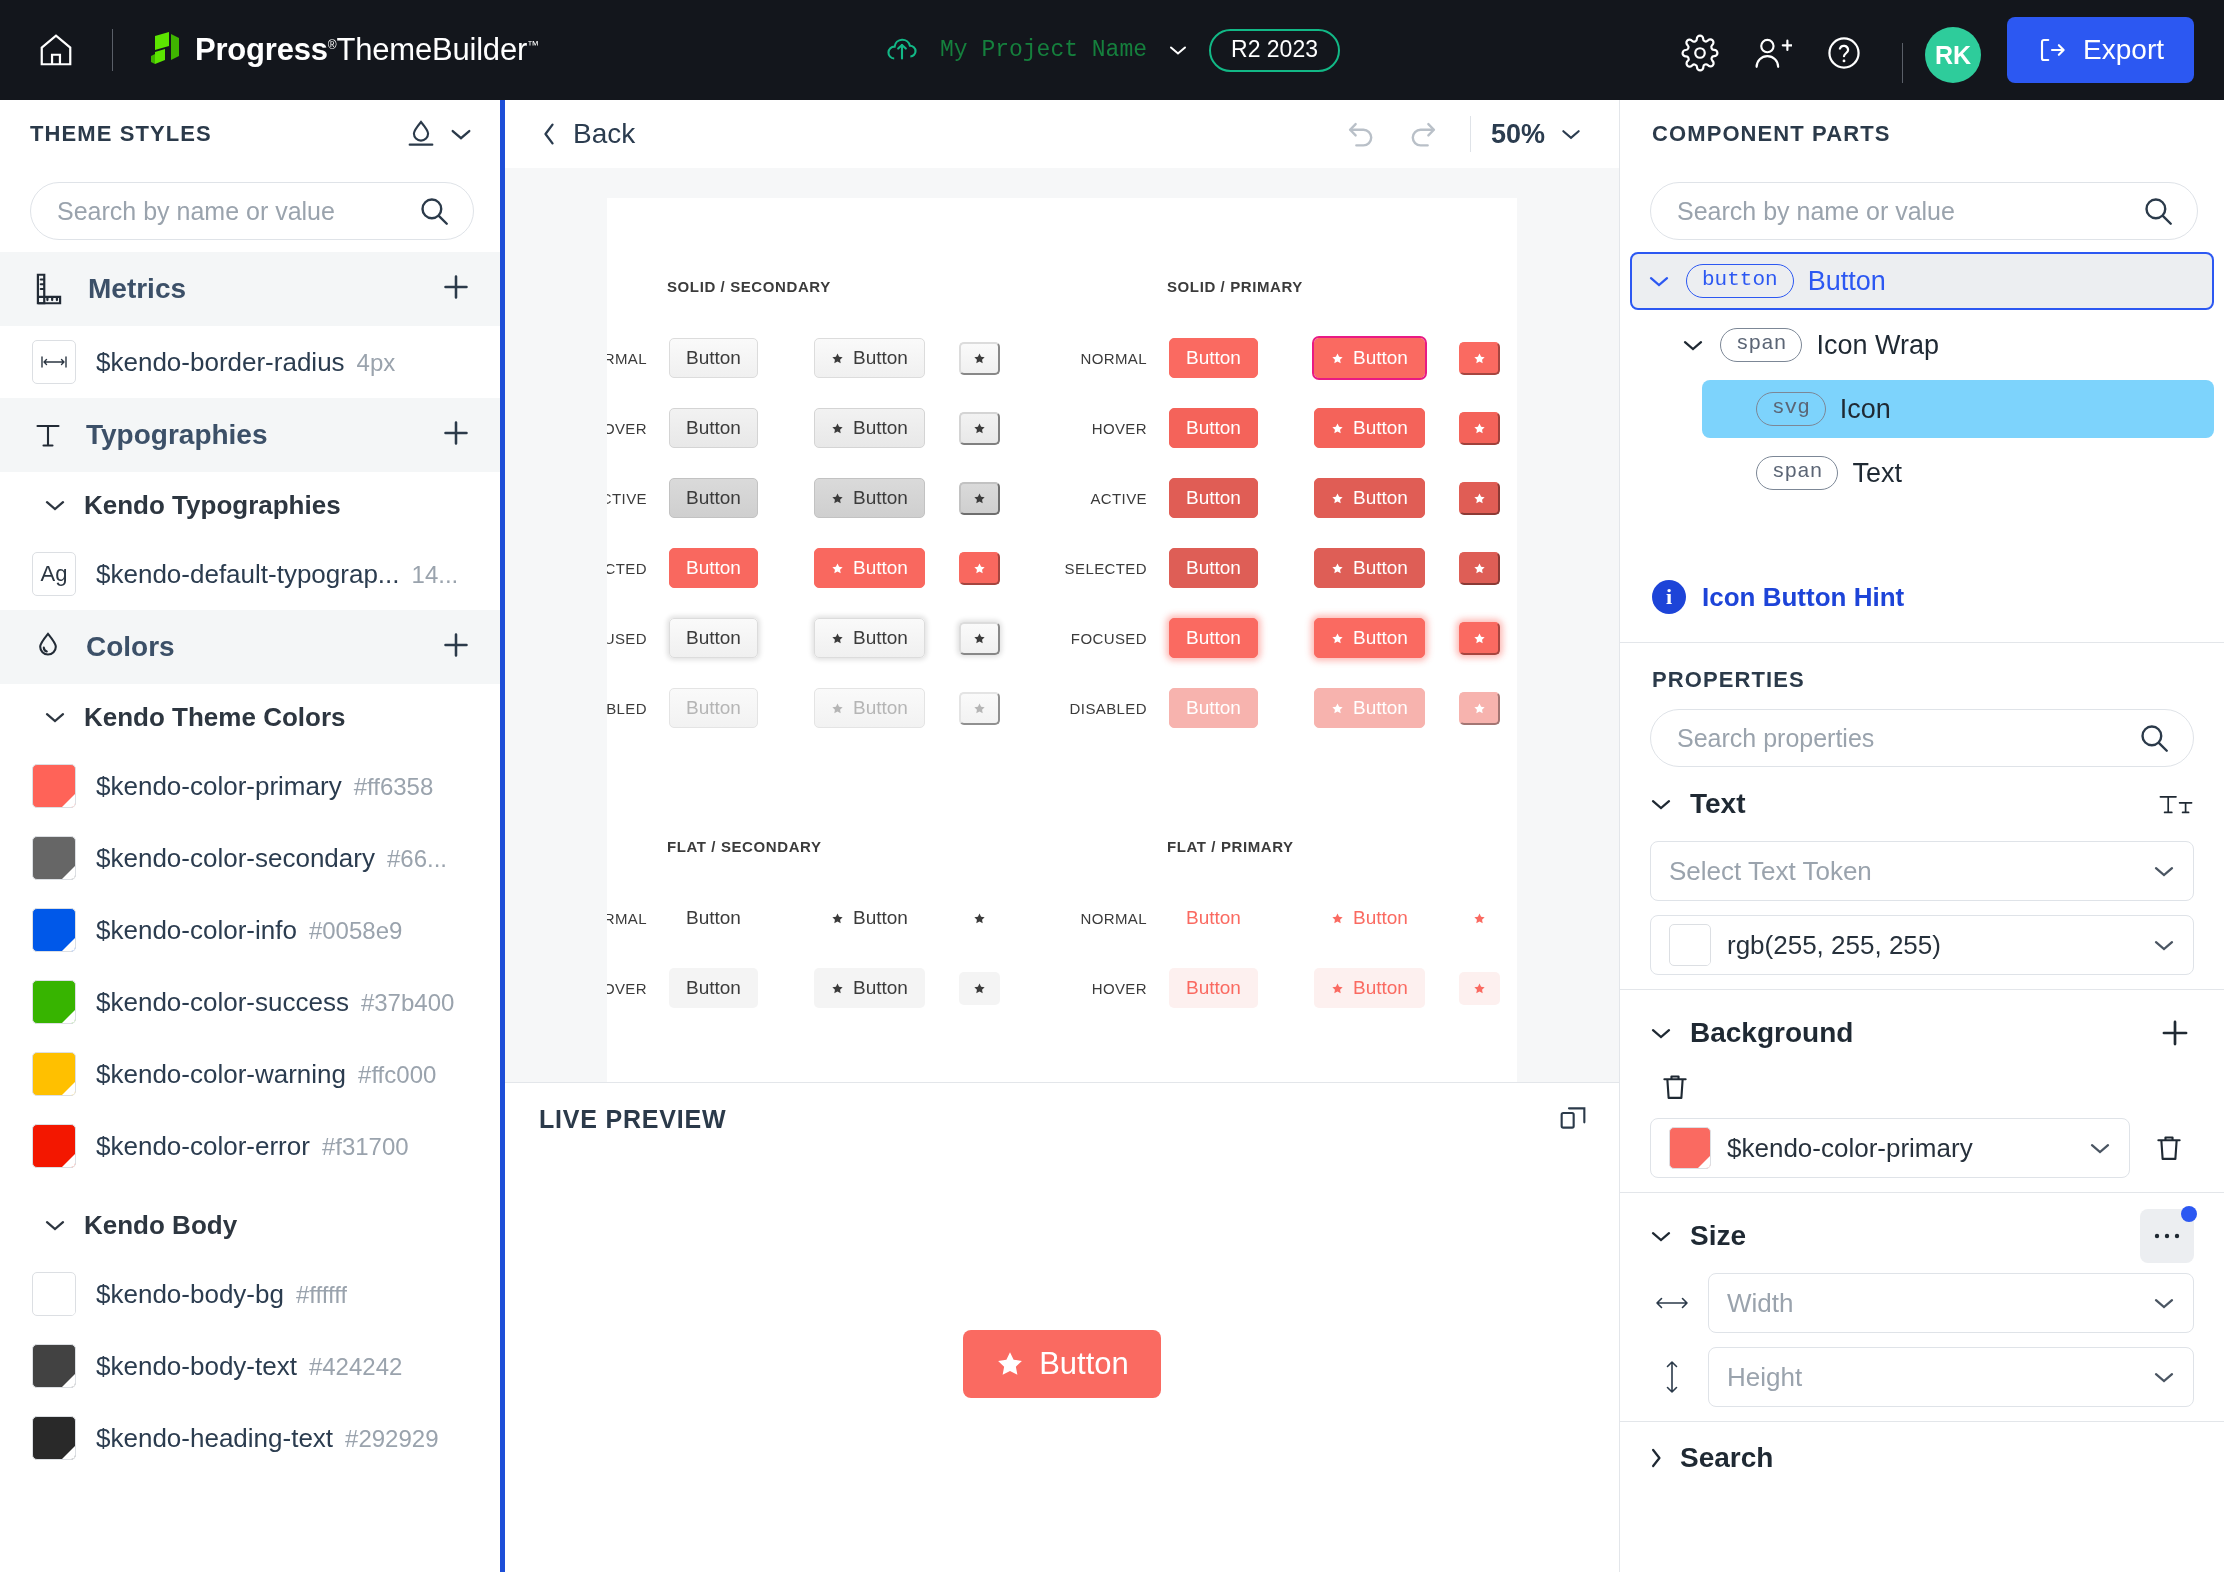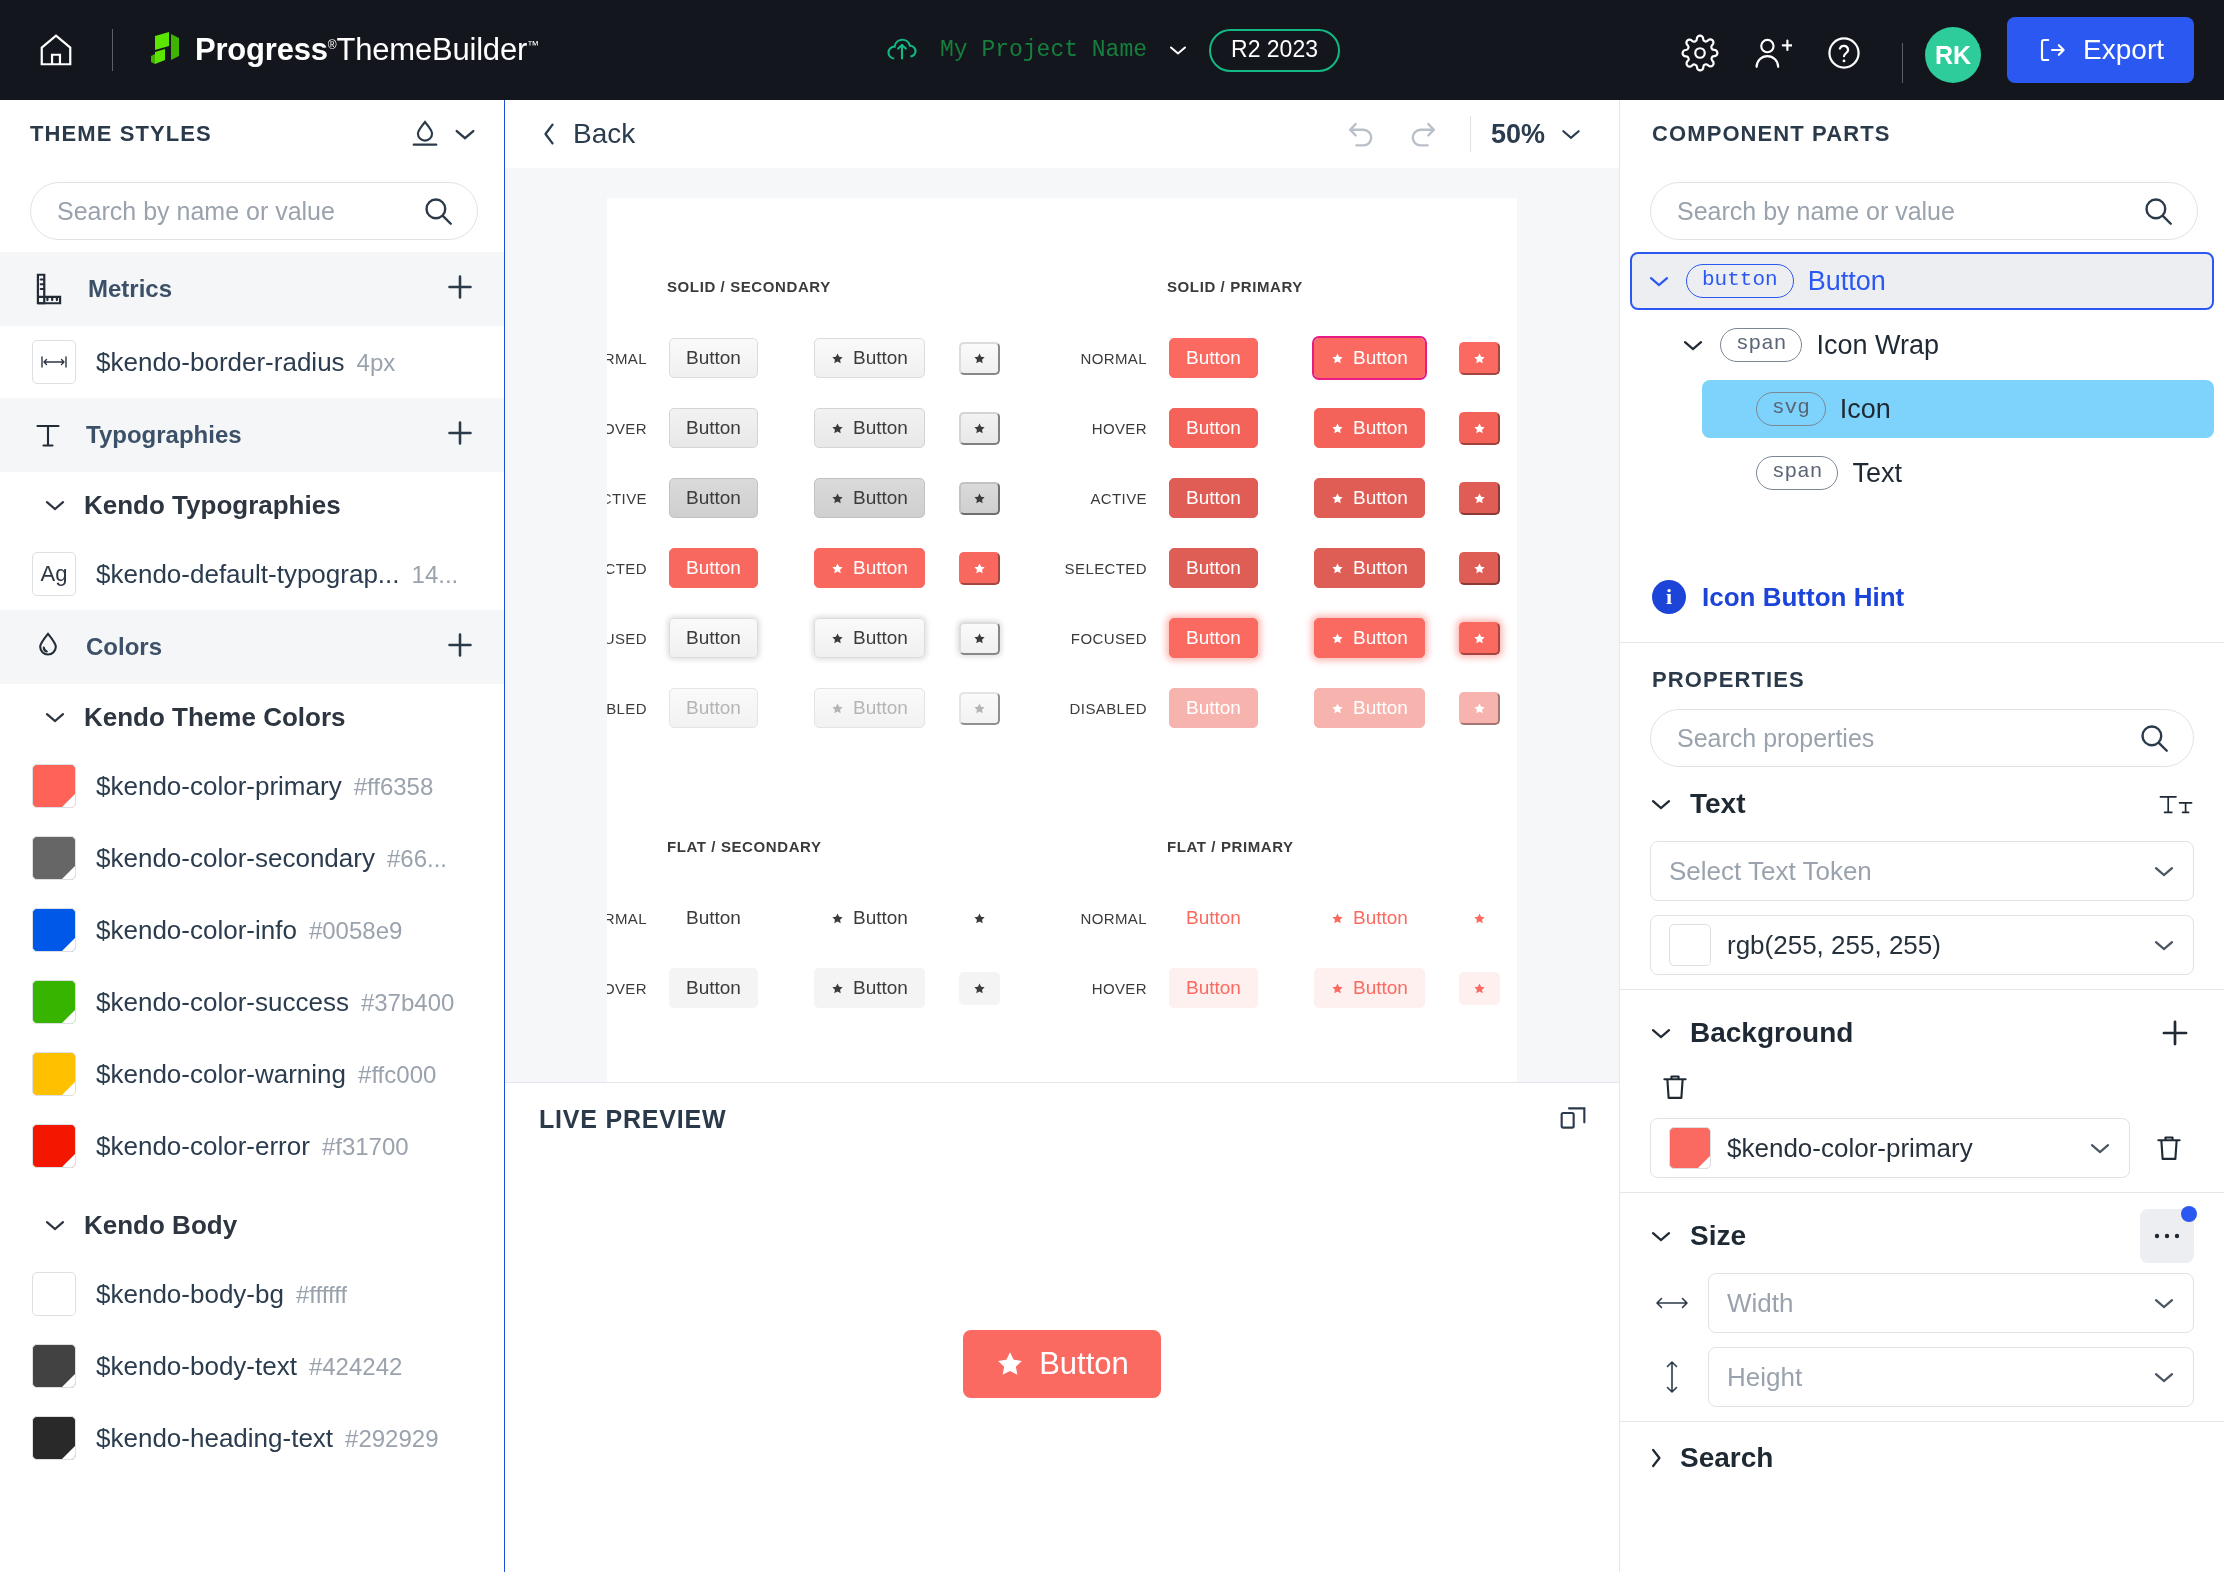--- a/index.html
+++ b/index.html
@@ -50,40 +50,40 @@
   .export-btn {
     background: #2c58f2; color: #fff; border: none; border-radius: 8px;
     height: 66px; padding: 0 30px; display: flex; align-items: center; gap: 16px;
     font-size: 28px; cursor: pointer; font-family: inherit;
   }
 
   
   .body { flex: 1; display: flex; min-height: 0; }
 
   
-  .left { width: 505px; flex: 0 0 505px; border-right: 1px solid #1d4ed8; display: flex; flex-direction: column; background: #fff; }
+  .left { width: 505px; flex: 0 0 505px; border-right: 5px solid #1d4ed8; display: flex; flex-direction: column; background: #fff; }
   .left-head { height: 68px; display: flex; align-items: center; padding: 0 26px 0 30px; }
   .panel-title { font-size: 22px; font-weight: 700; letter-spacing: 1.1px; color: #2b3a4a; }
   .left-head-actions { margin-left: auto; display: flex; align-items: center; gap: 10px; }
   .searchbox {
     margin: 14px 26px 12px 30px; height: 58px; border: 1px solid #dfe3e8; border-radius: 999px;
     display: flex; align-items: center; padding: 0 22px 0 26px; background: #fff;
   }
   .searchbox input {
     border: none; outline: none; flex: 1; font-size: 25px; color: #313b47;
     font-family: inherit; background: transparent; min-width: 0;
   }
   .searchbox input::placeholder { color: #9aa3ad; }
 
   .tree { flex: 1; overflow: hidden; padding-bottom: 8px; }
   .cat-row {
     height: 74px; display: flex; align-items: center; gap: 20px;
     padding: 0 26px 0 30px; background: #f4f6f7; cursor: pointer;
   }
-  .cat-row .cat-label { font-size: 24px; font-weight: 700; color: #3c5068; }
+  .cat-row .cat-label { font-size: 28px; font-weight: 700; color: #3c5068; }
   .cat-row .plus { margin-left: auto; }
   .group-row { height: 66px; display: flex; align-items: center; gap: 16px; padding-left: 42px; cursor: pointer; }
   .group-row .group-label { font-size: 26px; font-weight: 700; color: #2d3640; }
   .token-row { height: 72px; display: flex; align-items: center; gap: 20px; padding-left: 32px; cursor: pointer; }
   .swatch-box {
     width: 44px; height: 44px; border-radius: 5px; border: 1px solid #dcdfe3;
     position: relative; overflow: hidden; flex: 0 0 44px;
   }
   .swatch-box::after {
     content: ""; position: absolute; right: 0; bottom: 0;

